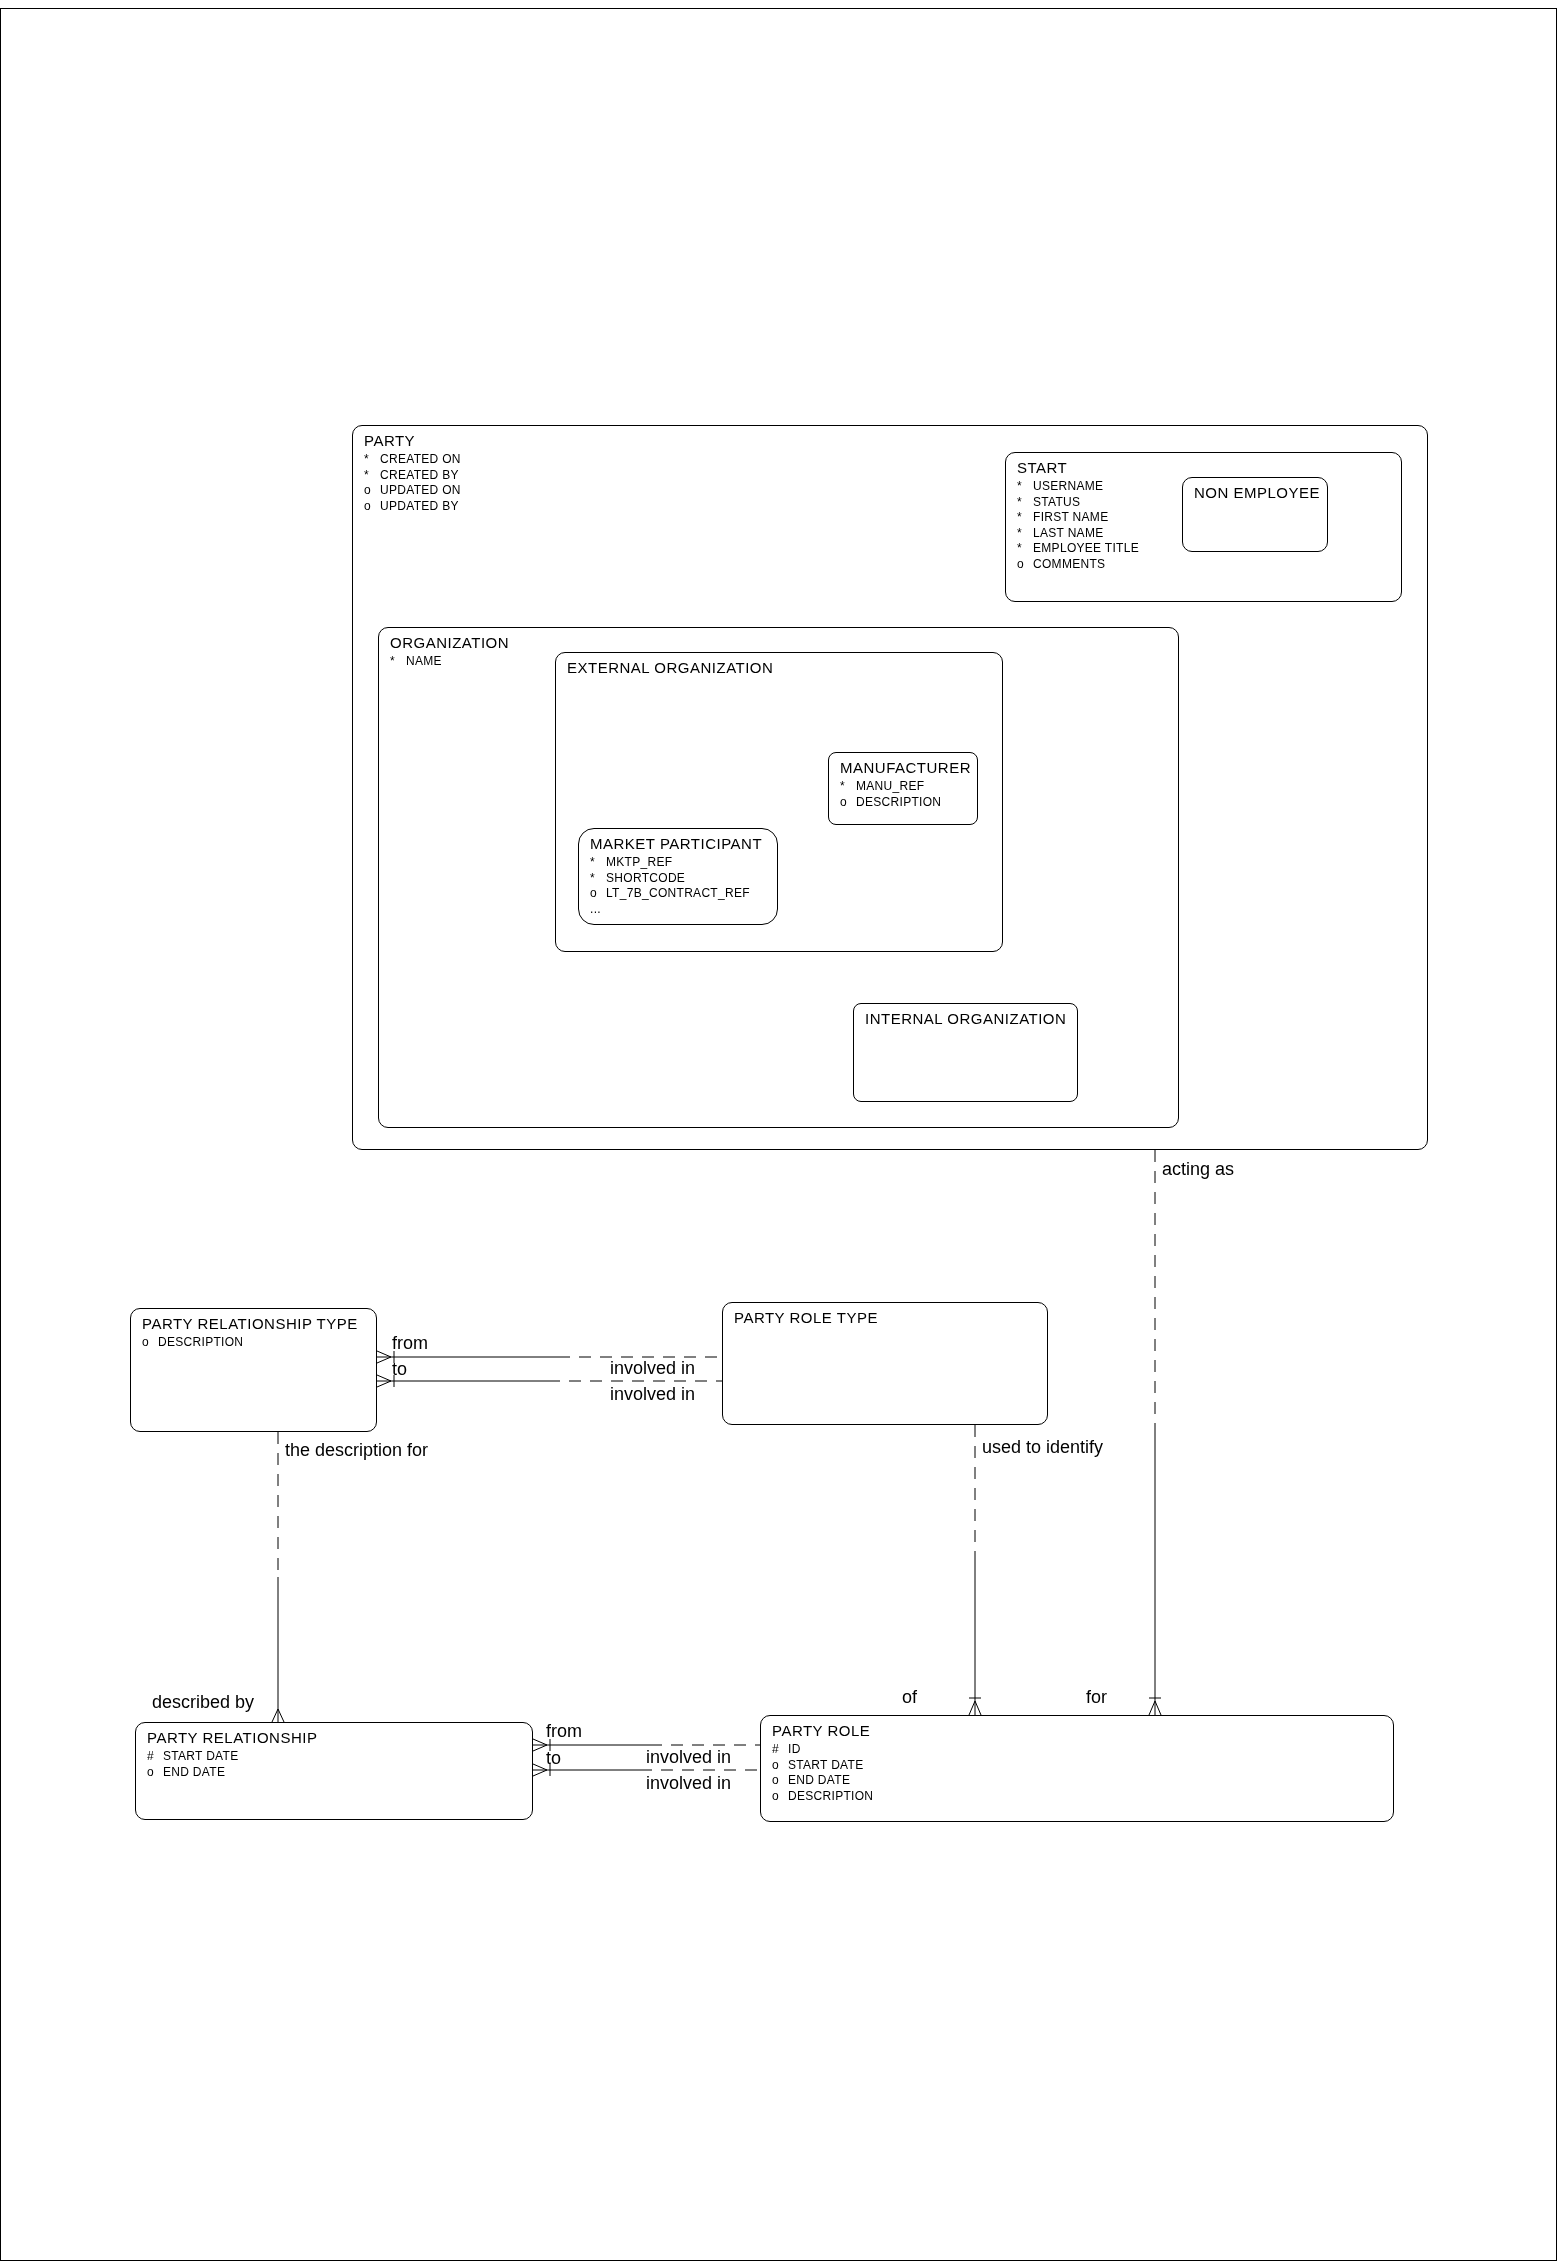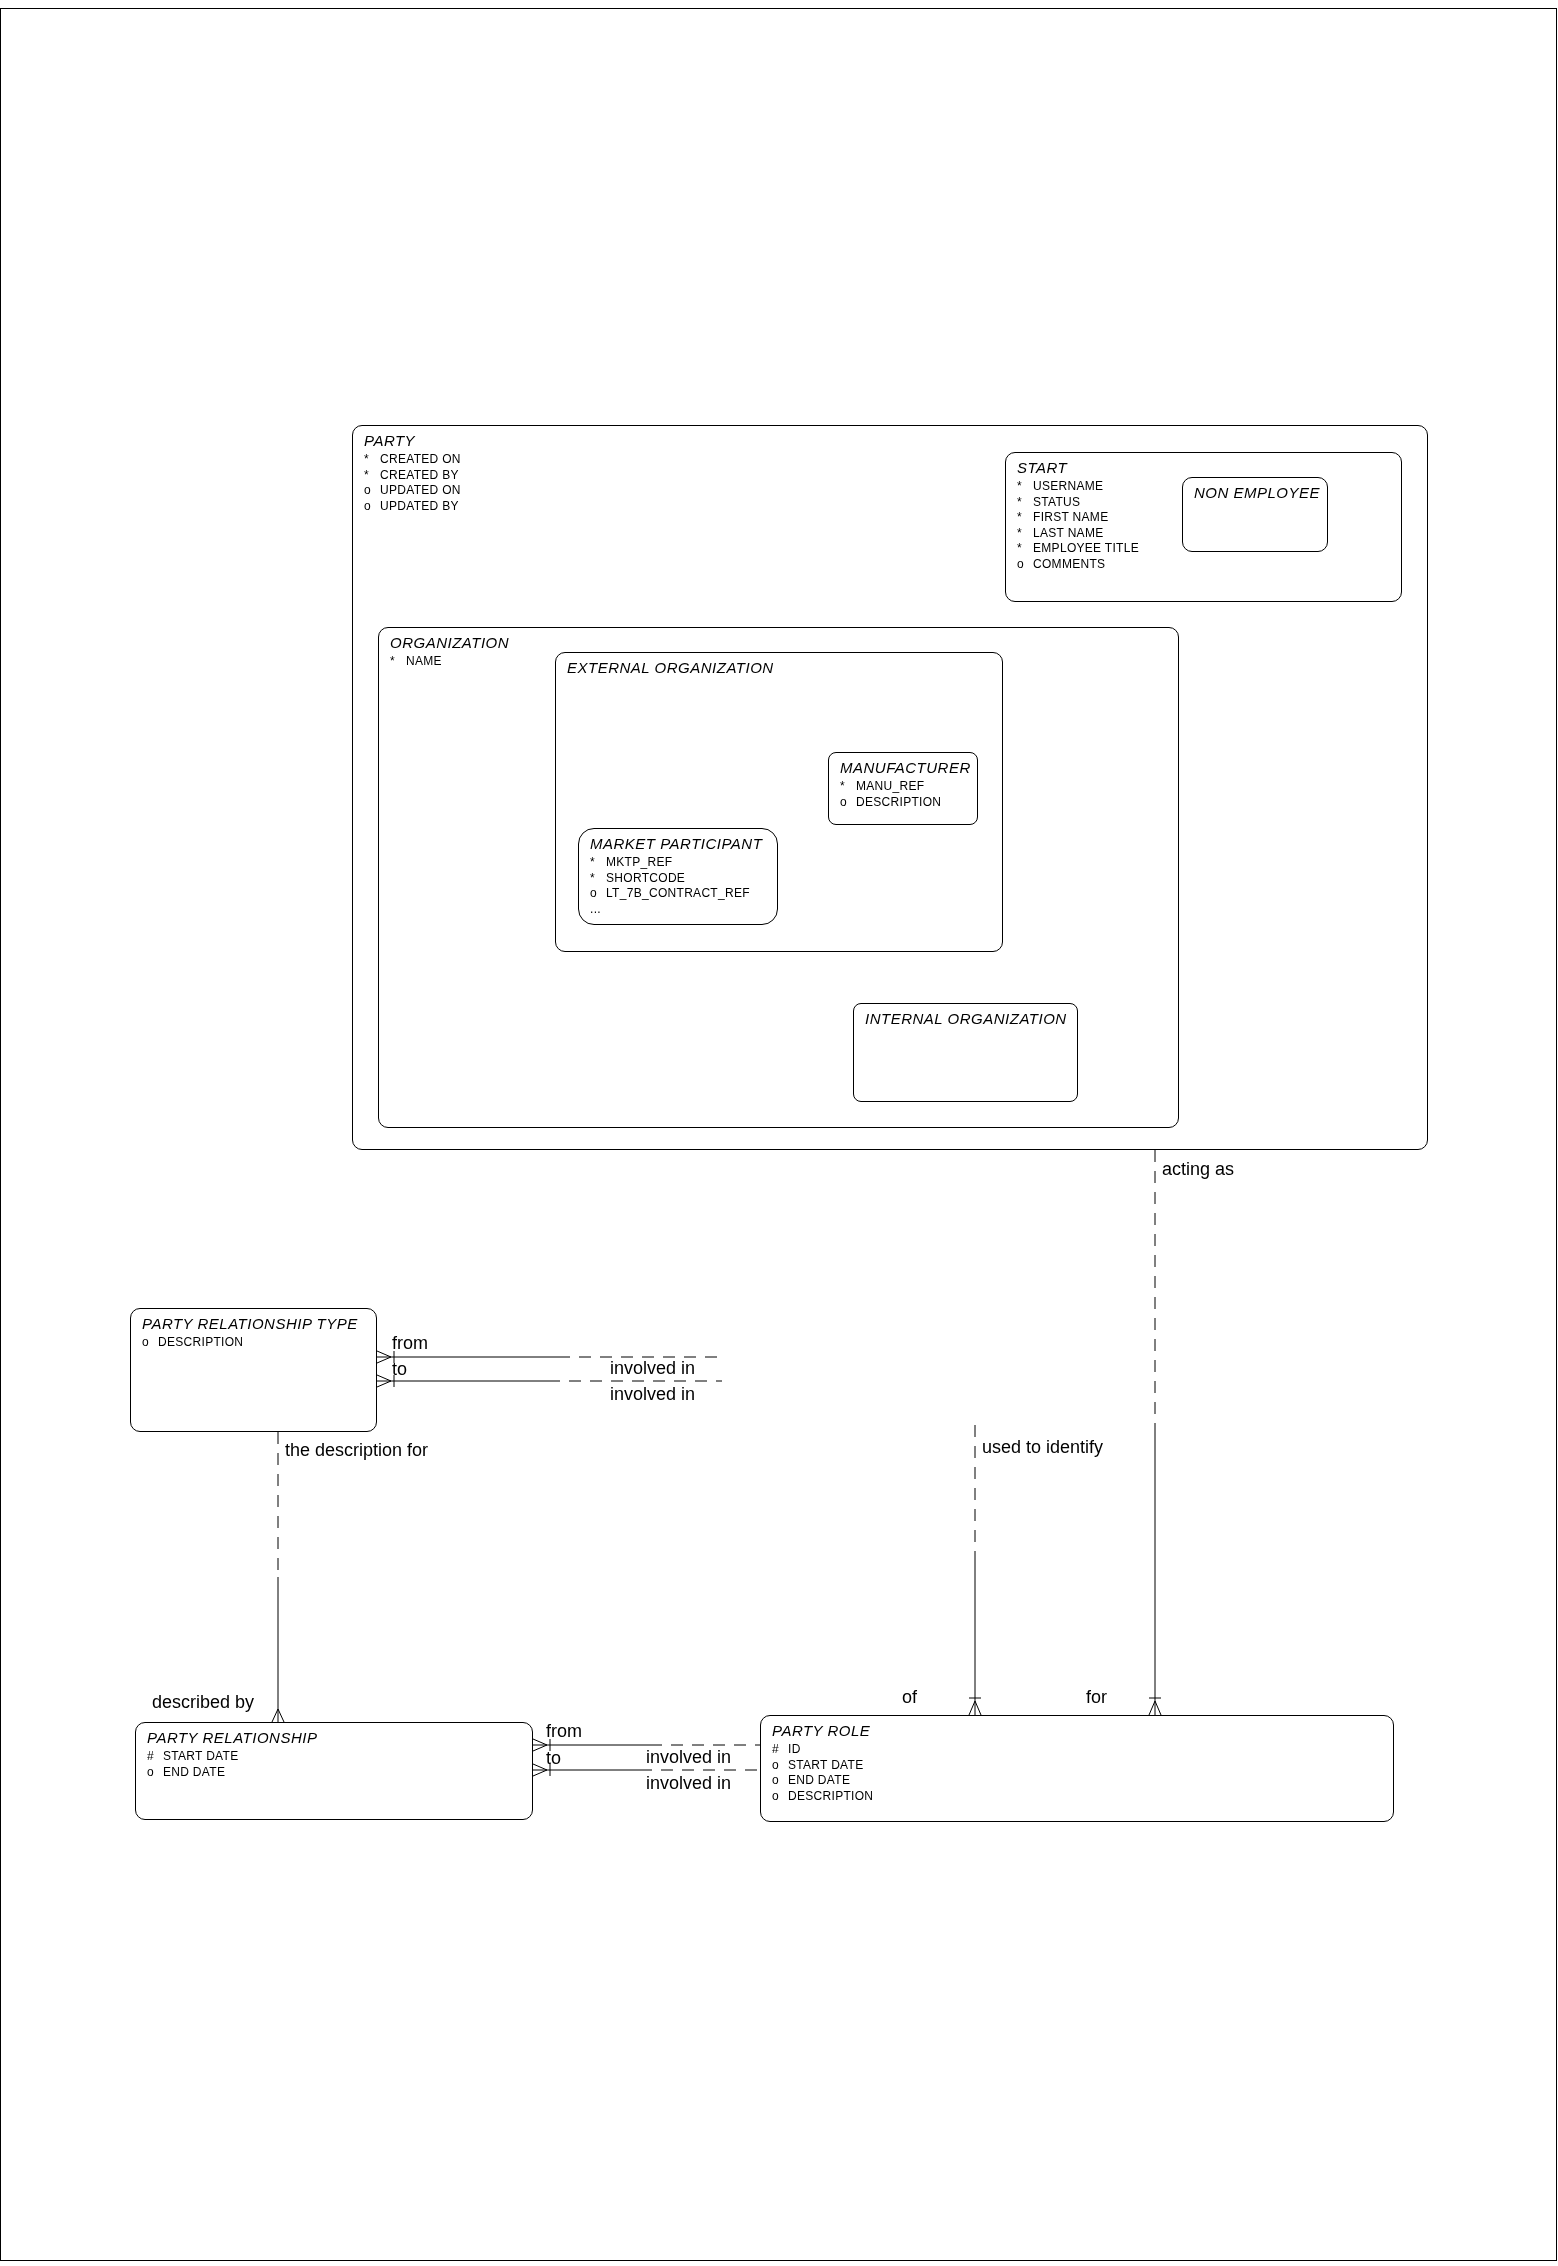--- a/index.html
+++ b/index.html
@@ -24,21 +24,20 @@
     background:transparent;
     padding:5px 8px 0 11px;
     box-sizing:border-box;
   }
   .etitle {
     font-size:15px;
     letter-spacing:0.5px;
     line-height:19px;
     margin-bottom:2px;
     white-space:nowrap;
-    font-style:italic;
   }
   .attrs { }
   .attr {
     font-size:12px;
     letter-spacing:0.3px;
     line-height:15.5px;
     white-space:nowrap;
   }
   .attr .am { display:inline-block; width:16px; }
   .attr .an { }
@@ -167,20 +166,23 @@
     <div class="etitle">INTERNAL ORGANIZATION</div>
   </div>
 
   <div class="entity" style="left:130px;top:1308px;width:247px;height:124px">
     <div class="etitle">PARTY RELATIONSHIP TYPE</div>
     <div class="attrs">
         <div class="attr"><span class="am">o</span><span class="an">DESCRIPTION</span></div>
       </div>
   </div>
 
+  <div class="entity" style="left:722px;top:1302px;width:326px;height:123px">
+    <div class="etitle">PARTY ROLE TYPE</div>
+  </div>
 
   <div class="entity" style="left:135px;top:1722px;width:398px;height:98px">
     <div class="etitle">PARTY RELATIONSHIP</div>
     <div class="attrs">
         <div class="attr"><span class="am">#</span><span class="an">START DATE</span></div>
         <div class="attr"><span class="am">o</span><span class="an">END DATE</span></div>
       </div>
   </div>
 
   <div class="entity" style="left:760px;top:1715px;width:634px;height:107px">

